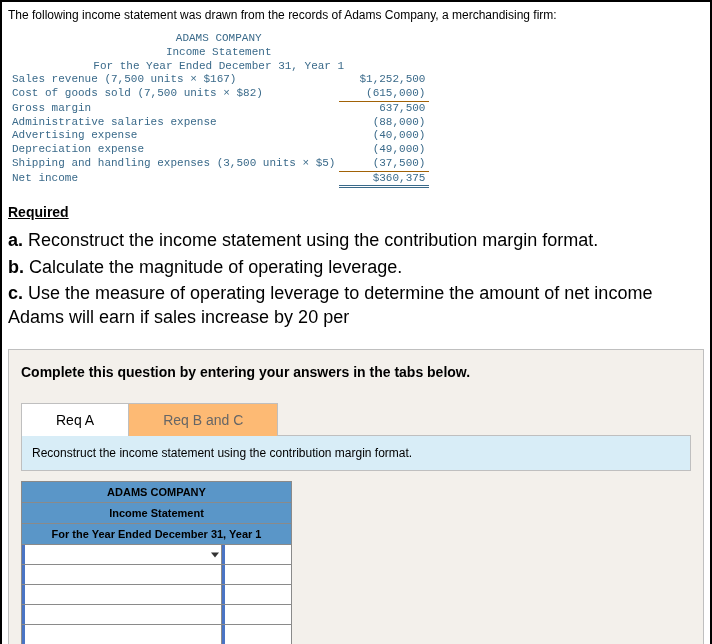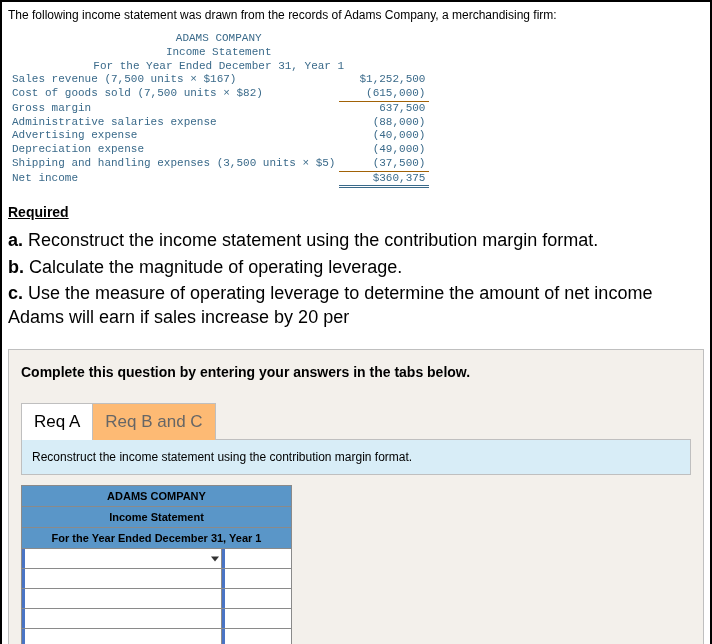--- a/index.html
+++ b/index.html
@@ -61,22 +61,22 @@
     font-size: 14px;
   }
   .tabs {
     display: flex;
     border-bottom: 1px solid #bfbfbf;
     margin: 0 12px;
   }
   .tab {
     border: 1px solid #bfbfbf;
     border-bottom: none;
-    padding: 8px 12px;
-    font-size: 17px;
+    padding: 8px 34px;
+    font-size: 14px;
     background: #fff;
     margin-right: -1px;
     cursor: pointer;
     position: relative;
     top: 1px;
   }
   .tab.inactive {
     background: #fdba74;
     color: #666;
   }

